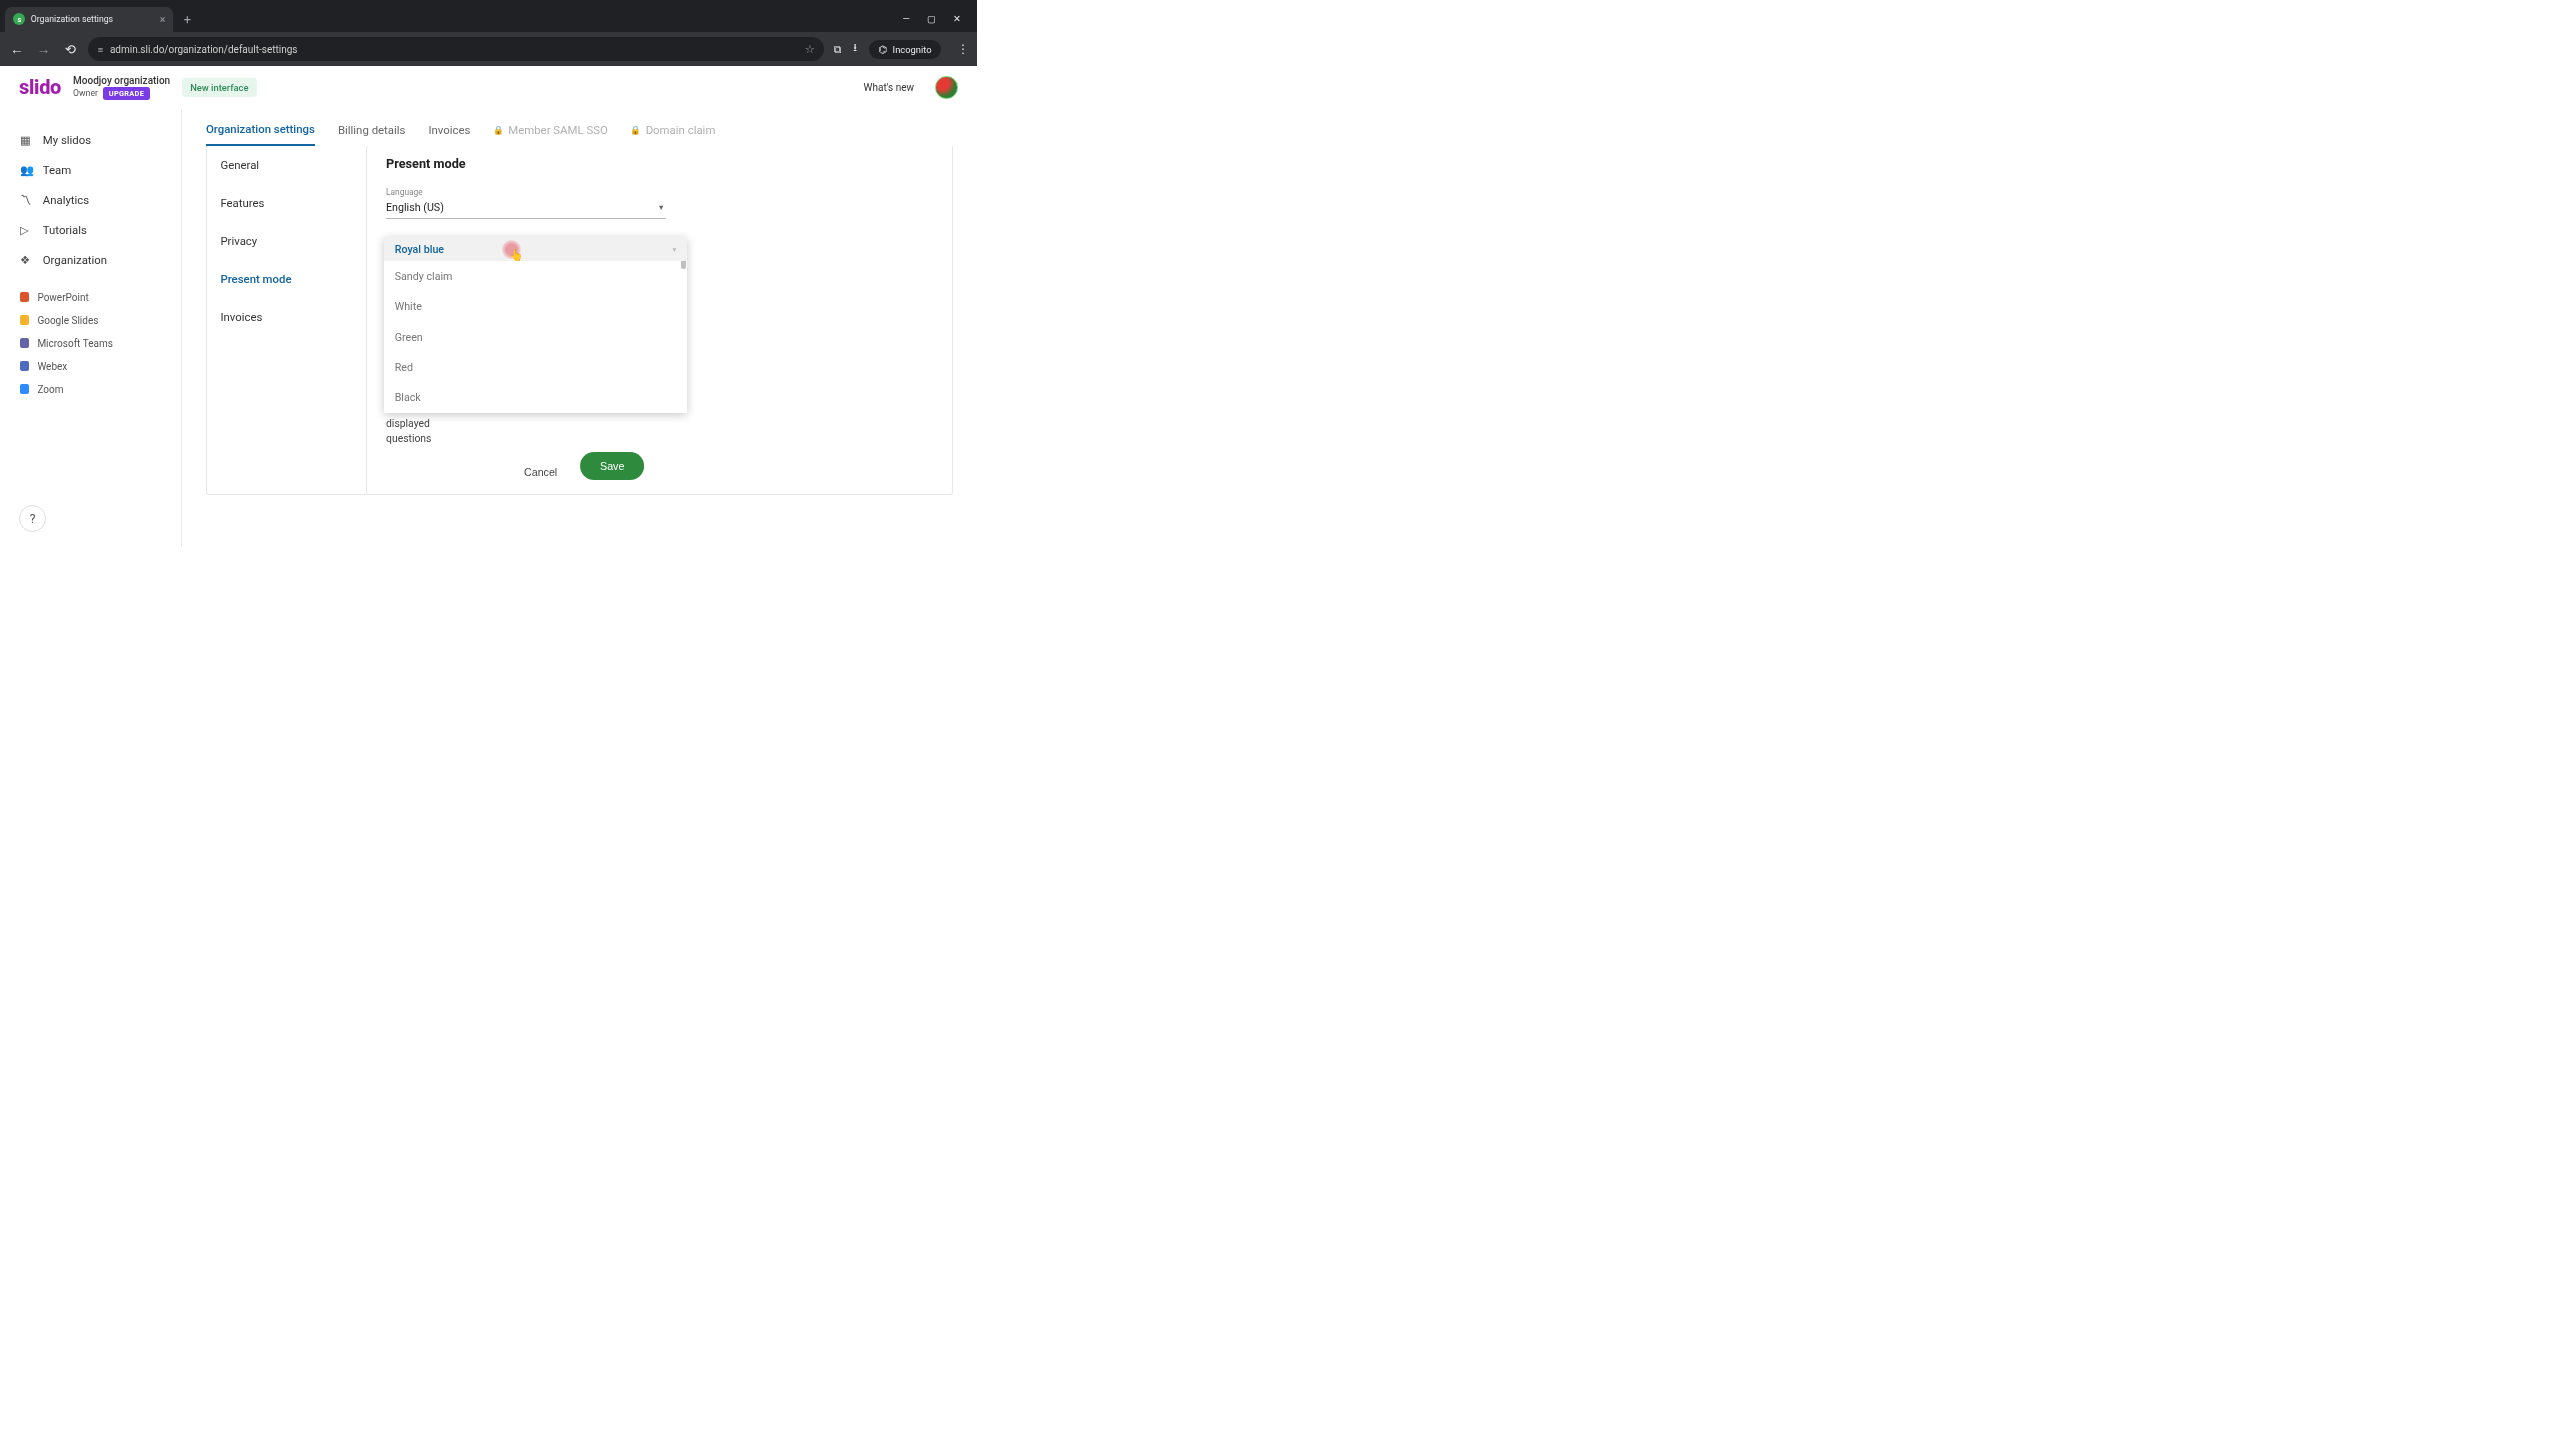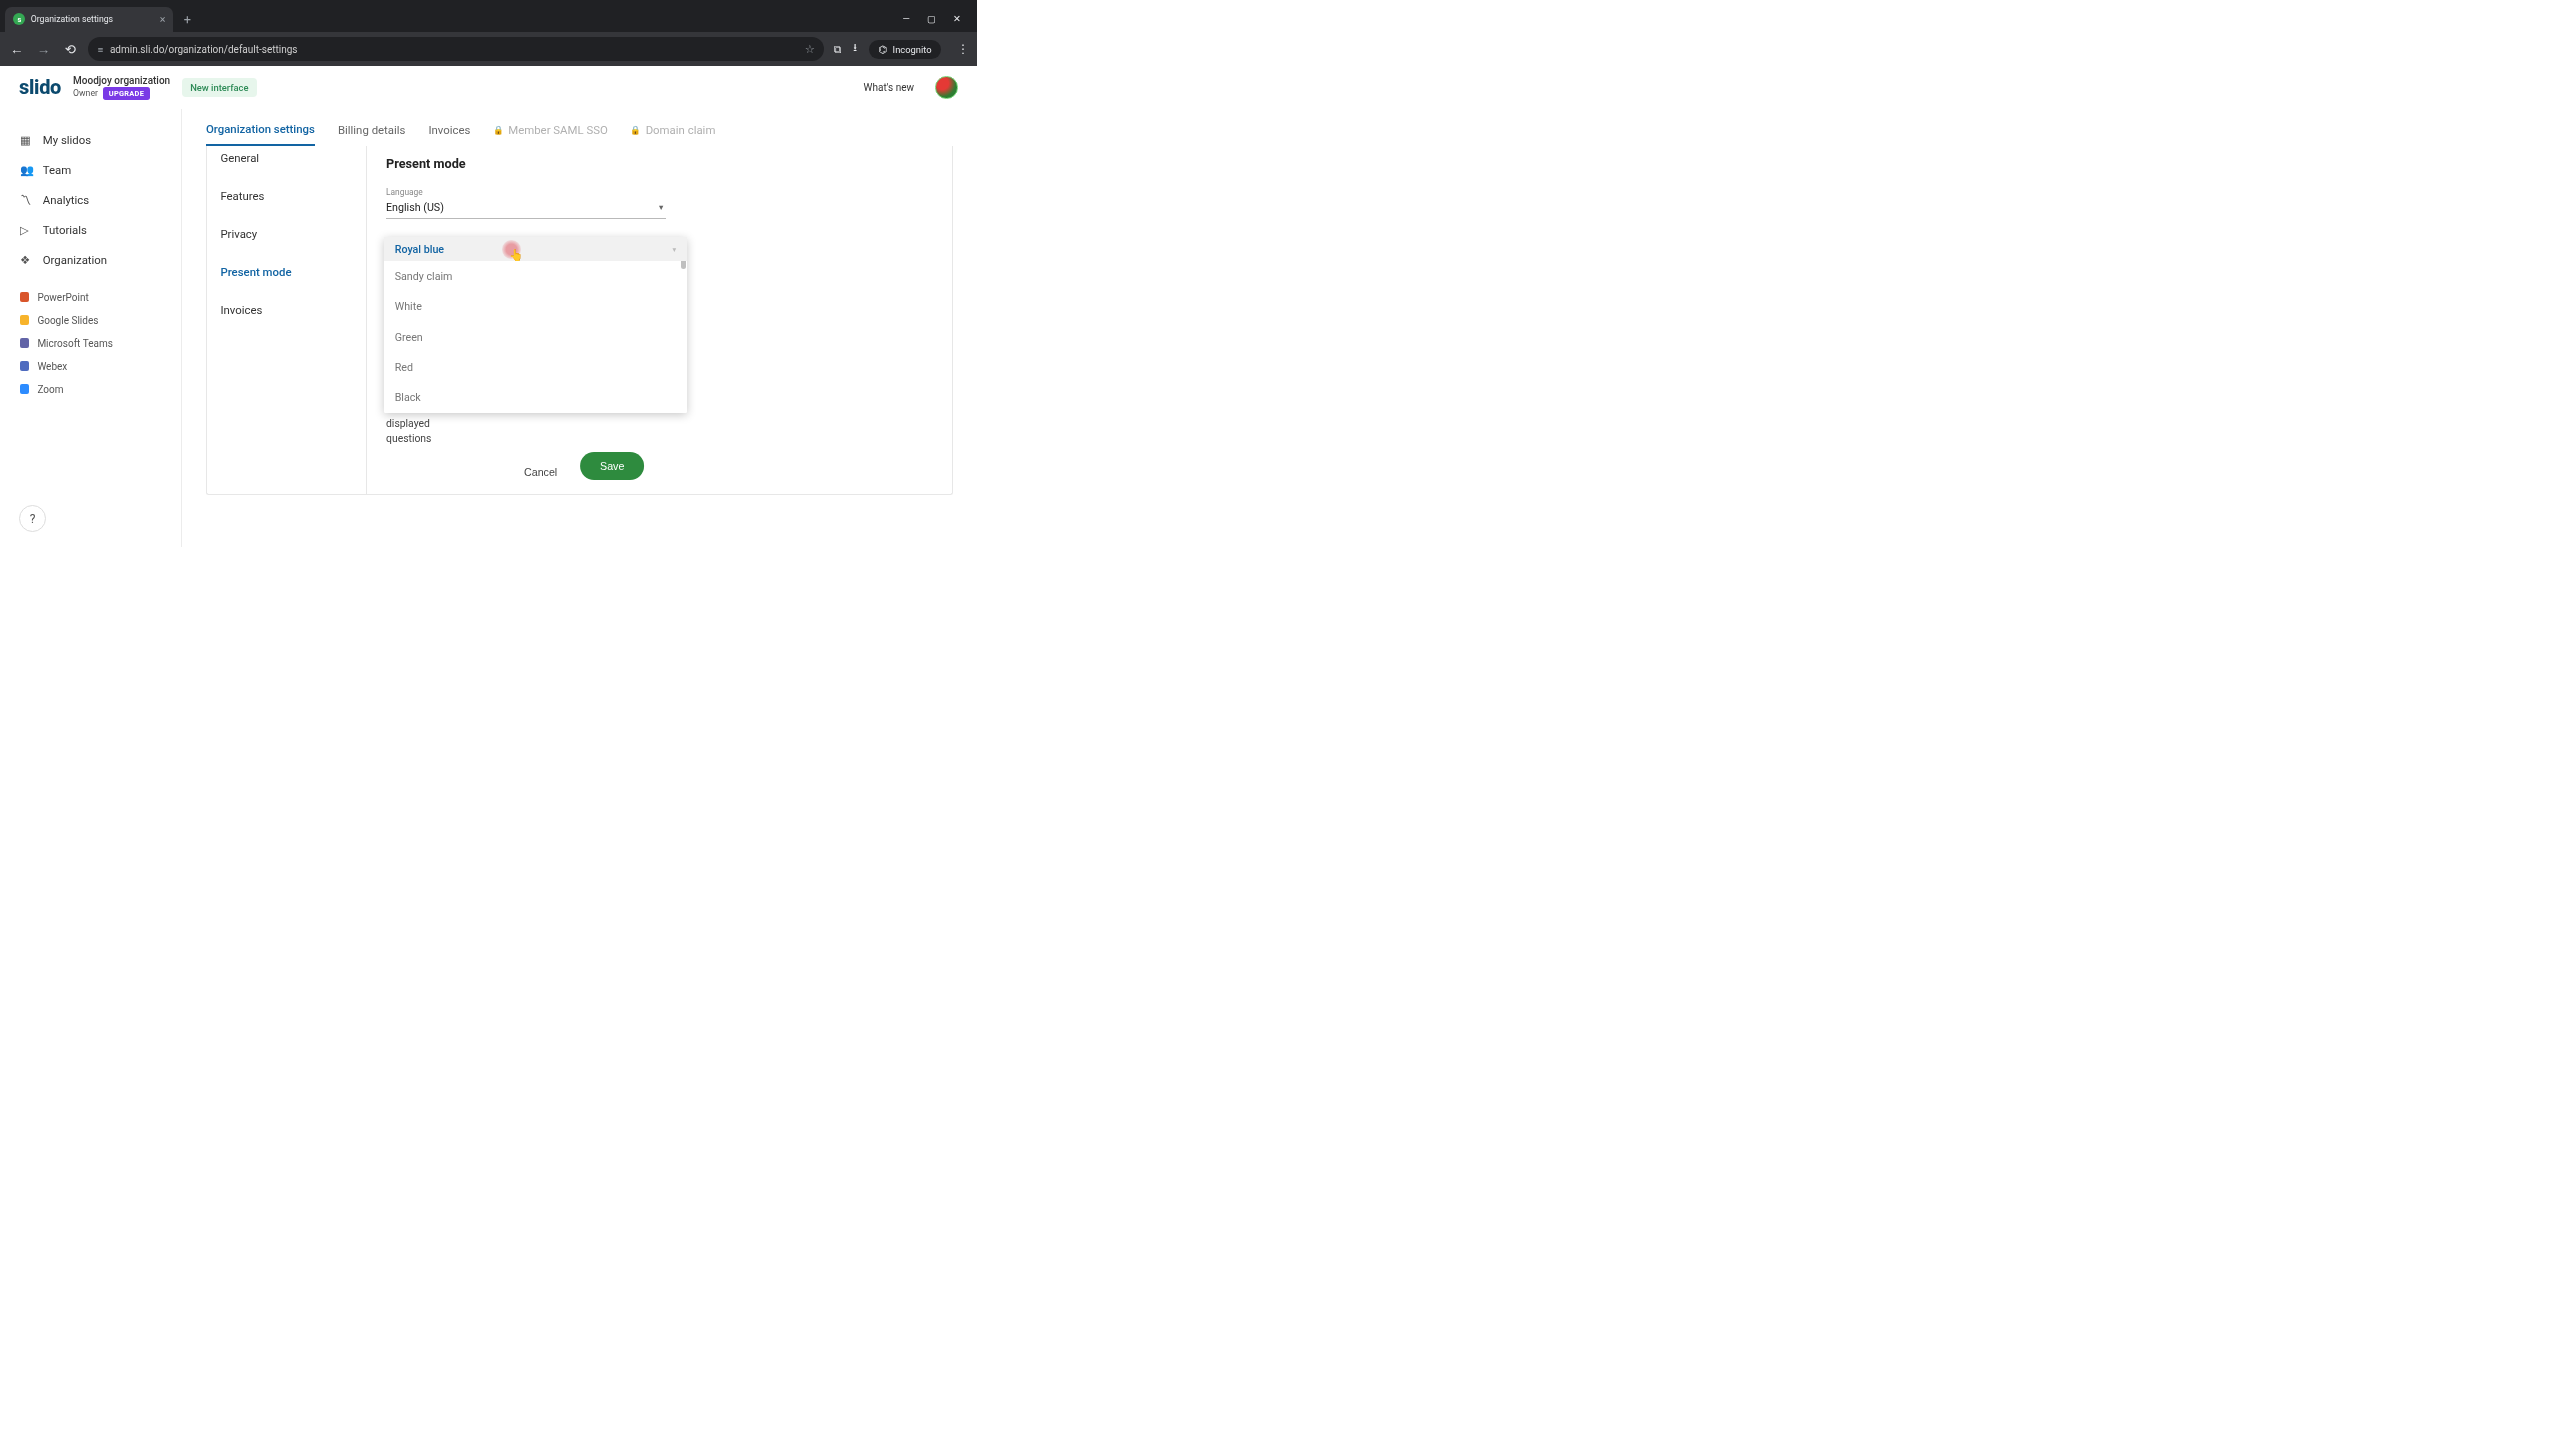--- a/index.html
+++ b/index.html
@@ -21,21 +21,21 @@
   .addr-icon { color: #9aa0a6; font-size: 9.4px; }
   .addr-url { color: #cfcfcf; }
   .star-icon { margin-left: auto; color: #9aa0a6; font-size: 11.4px; }
   .tool-icons { display: flex; gap: 12px; align-items: center; color: #e8eaed; }
   .incognito-pill { display: flex; align-items: center; gap: 5.4px; background: #202124; border-radius: 12px; padding: 4px 9.4px; font-size: 9.4px; }
   .inc-icon { font-size: 10px; }
   .kebab { font-size: 12px; margin-left: 4px; }
   
   
   .app-header { display: flex; align-items: center; height: 43px; padding: 0 19px; border-bottom: 0.7px solid #fff; }
-  .logo { font-size: 20px; font-weight: 800; color: #0c4a6e; letter-spacing: -0.3px; }
+  .logo { font-size: 20px; font-weight: 800; color: #a21caf; letter-spacing: -0.3px; }
   .org-block { margin-left: 12px; line-height: 1.3; }
   .org-name { font-size: 10px; color: #333; font-weight: 500; }
   .org-sub { font-size: 8.7px; color: #555; display: flex; align-items: center; gap: 5.4px; }
   .upgrade-badge { background: #7a3ae6; color: #fff; font-size: 7.4px; font-weight: 700; padding: 1.3px 5.4px; border-radius: 2.7px; letter-spacing: 0.3px; }
   .new-interface { margin-left: 12px; background: #e7f6ec; color: #2e8b57; font-size: 9.4px; padding: 4px 8px; border-radius: 4px; font-weight: 500; }
   .header-right { margin-left: auto; display: flex; align-items: center; gap: 21px; font-size: 10px; color: #333; }
   .avatar { width: 23px; height: 23px; border-radius: 50%; background: radial-gradient(circle at 30% 30%, #e53935 30%, #2e7d32 65%); border: 1.3px solid #6dd270; }
   
   
   .layout { display: flex; height: calc(100% - 109px); }
@@ -56,21 +56,21 @@
   .tabs-row { display: flex; gap: 23px; padding-top: 13.4px; }
   .tab-item { font-size: 11.4px; color: #666; padding-bottom: 8px; cursor: pointer; display: flex; align-items: center; gap: 4px; }
   .tab-item.active { color: #1264a3; border-bottom: 2px solid #1264a3; font-weight: 500; }
   .tab-item.locked { color: #b0b0b0; }
   .lock-ic { font-size: 8.7px; }
   
   .settings-panel { display: flex; border: 0.7px solid #e7e7e7; border-top: none; border-radius: 0 0 2.7px 2.7px; height: 349px; position: relative; }
   .settings-nav { width: 160px; border-right: 0.7px solid #e7e7e7; }
   .settings-nav-item { padding: 12px 13.4px; font-size: 11.4px; color: #333; cursor: pointer; }
   .settings-nav-item.active { color: #1264a3; font-weight: 500; }
-  .settings-nav-item.first { padding-top: 5px; }
+  .settings-nav-item.first { padding-top: 12px; }
   
   .settings-body { flex: 1; padding: 9.4px 19px 0 19px; position: relative; }
   .section-title { font-size: 12.7px; font-weight: 700; color: #222; margin-bottom: 16px; }
   .field { margin-bottom: 19px; width: 280px; position: relative; }
   .field-label { font-size: 8.4px; color: #888; margin-bottom: 1.3px; }
   .select-display { display: flex; align-items: center; justify-content: space-between; border-bottom: 0.7px solid #b9b9b9; padding: 2.7px 1.3px 4px 0; font-size: 10.7px; color: #222; cursor: pointer; }
   .caret { font-size: 7.4px; color: #666; }
   
   
   .ghost { position: absolute; left: 19px; top: 91px; width: 280px; color: #bbb; }

